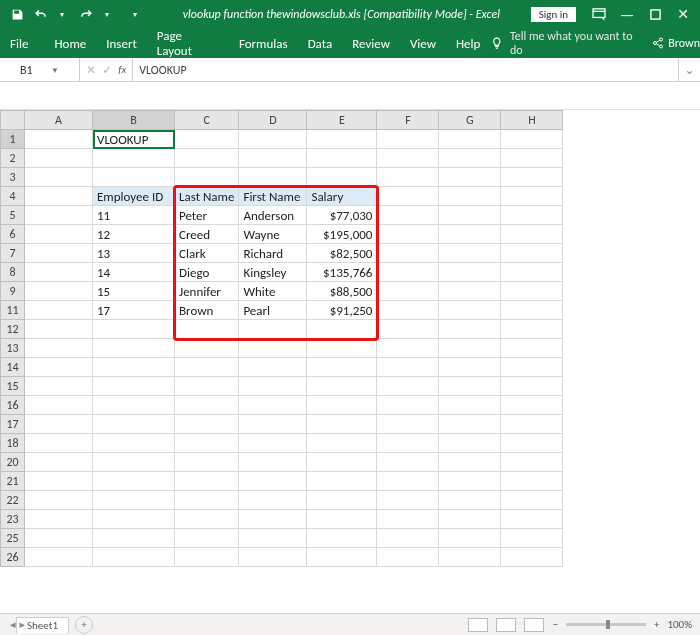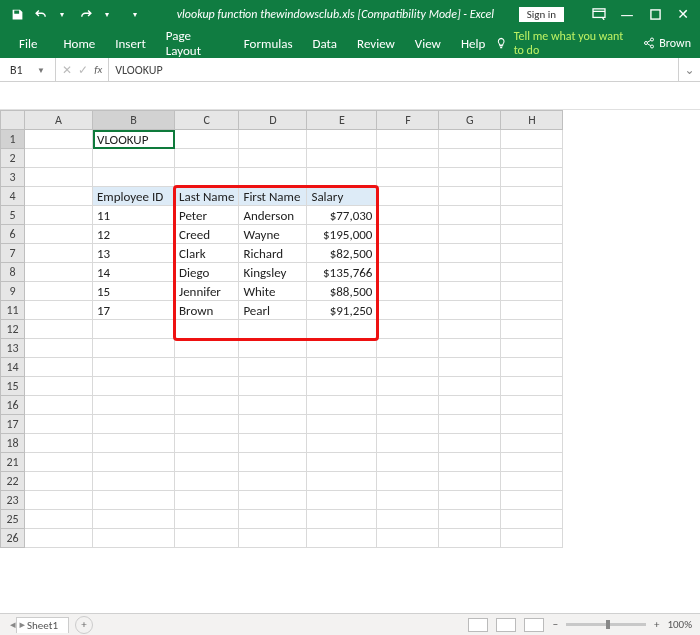--- a/index.html
+++ b/index.html
@@ -5,34 +5,34 @@
   * { box-sizing: border-box; margin: 0; padding: 0; font-family: "Segoe UI", Calibri, Arial, sans-serif; }
   body { width: 700px; height: 635px; overflow: hidden; background: #fff; position: relative; font-size: 12px; }
 
   
   .titlebar { height: 28px; background: #107c41; display: flex; align-items: center; color: #fff; }
   .qat { display: flex; align-items: center; gap: 2px; padding: 0 6px; }
   .qat .qbtn { width: 22px; height: 22px; display: flex; align-items: center; justify-content: center; color: #fff; font-size: 11px; }
   .qat .sep { font-size: 8px; margin-left: -3px; }
   .title-center { flex: 1; text-align: center; font-size: 12px; white-space: nowrap; overflow: hidden; font-style: italic; }
   .winctrls { display: flex; align-items: center; gap: 2px; padding-right: 4px; }
-  .signin { background: #fff; color: #333; font-size: 11px; padding: 1px 8px; margin-right: 20px; }
+  .signin { background: #fff; color: #333; font-size: 11px; padding: 1px 8px; margin-right: 8px; }
   .wbtn { width: 26px; height: 22px; display:flex; align-items:center; justify-content:center; font-size:12px; }
 
   
-  .ribbon { height: 30px; background: #107c41; display: flex; align-items: center; padding: 0 9px; color: #fff; font-size: 13px; }
+  .ribbon { height: 30px; background: #107c41; display: flex; align-items: center; padding: 0 0; color: #fff; font-size: 13px; }
   .ribbon .tab { padding: 6px 10px; cursor: pointer; }
   .ribbon .file { margin-right: 6px; }
   .ribbon .right { margin-left: auto; display: flex; align-items: center; gap: 8px; }
-  .tellme { display:flex; align-items:center; gap:6px; color:#bef264; font-size:12px; }
+  .tellme { display:flex; align-items:center; gap:6px; color:#e5e5e5; font-size:12px; }
   .share { display:flex; align-items:center; gap:4px; font-size:12px; }
 
   
   .fbar { height: 24px; border-bottom: 1px solid #d0d0d0; display: flex; align-items: stretch; background: #fff; font-size: 12px; }
-  .namebox { width: 56px; border-right: 1px solid #d0d0d0; display:flex; align-items:center; padding: 0 10px; color:#333; background:#fff; }
+  .namebox { width: 80px; border-right: 1px solid #d0d0d0; display:flex; align-items:center; padding: 0 20px; color:#333; background:#fff; }
   .namebox .caret { margin-left:auto; font-size:8px; color:#777; }
   .fx-btns { display:flex; align-items:center; gap:6px; padding:0 6px; border-right:1px solid #d0d0d0; color:#888; }
   .fx { font-style: italic; font-size: 11px; color:#666; }
   .formula-input { flex:1; border:none; outline:none; padding:0 6px; font-size:12px; color:#444; }
   .fbar-expand { width:22px; display:flex; align-items:center; justify-content:center; color:#888; border-left:1px solid #d0d0d0; }
 
   
   .ribbon-body { height: 28px; background:#fff; border-bottom:1px solid #e0e0e0; }
 
   
@@ -340,20 +340,31 @@
           <td class="colA"></td>
           <td class="colB"></td>
           <td class="colC"></td>
           <td class="colD"></td>
           <td class="colE"></td>
           <td class="colF"></td>
           <td class="colG"></td>
           <td class="colH"></td>
         </tr>
         <tr>
+          <th class="rowhdr ">20</th>
+          <td class="colA"></td>
+          <td class="colB"></td>
+          <td class="colC"></td>
+          <td class="colD"></td>
+          <td class="colE"></td>
+          <td class="colF"></td>
+          <td class="colG"></td>
+          <td class="colH"></td>
+        </tr>
+        <tr>
           <th class="rowhdr ">21</th>
           <td class="colA"></td>
           <td class="colB"></td>
           <td class="colC"></td>
           <td class="colD"></td>
           <td class="colE"></td>
           <td class="colF"></td>
           <td class="colG"></td>
           <td class="colH"></td>
         </tr>

